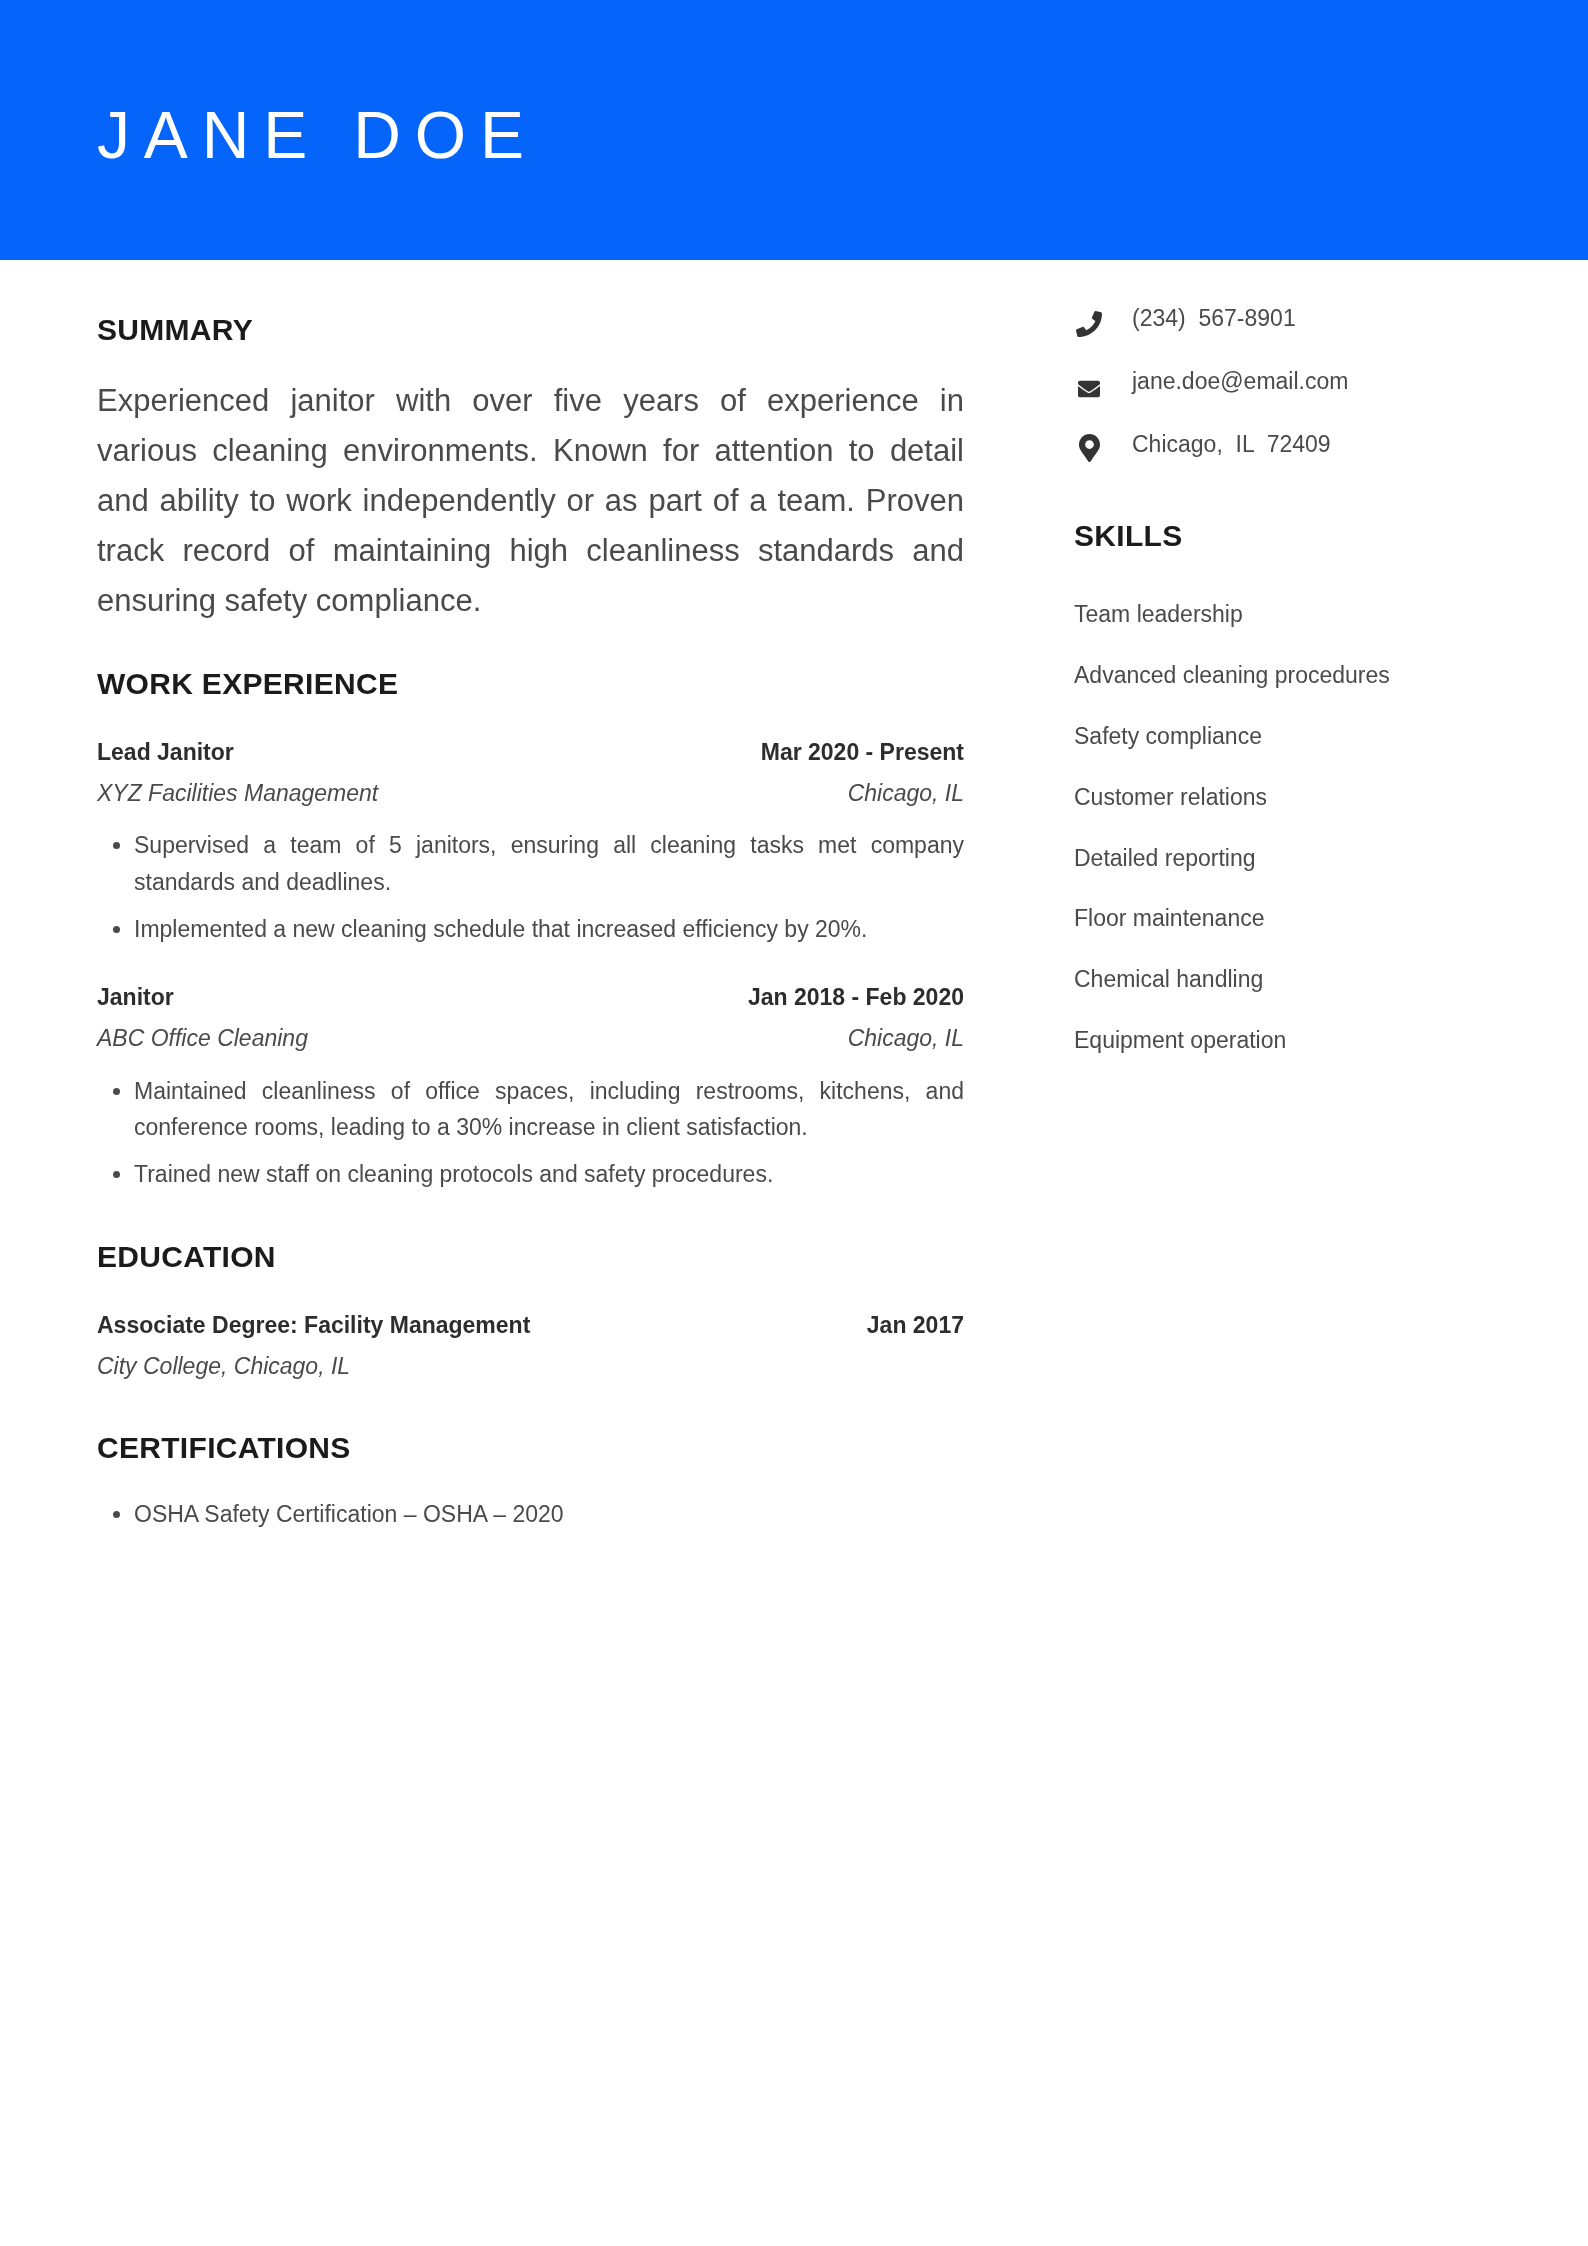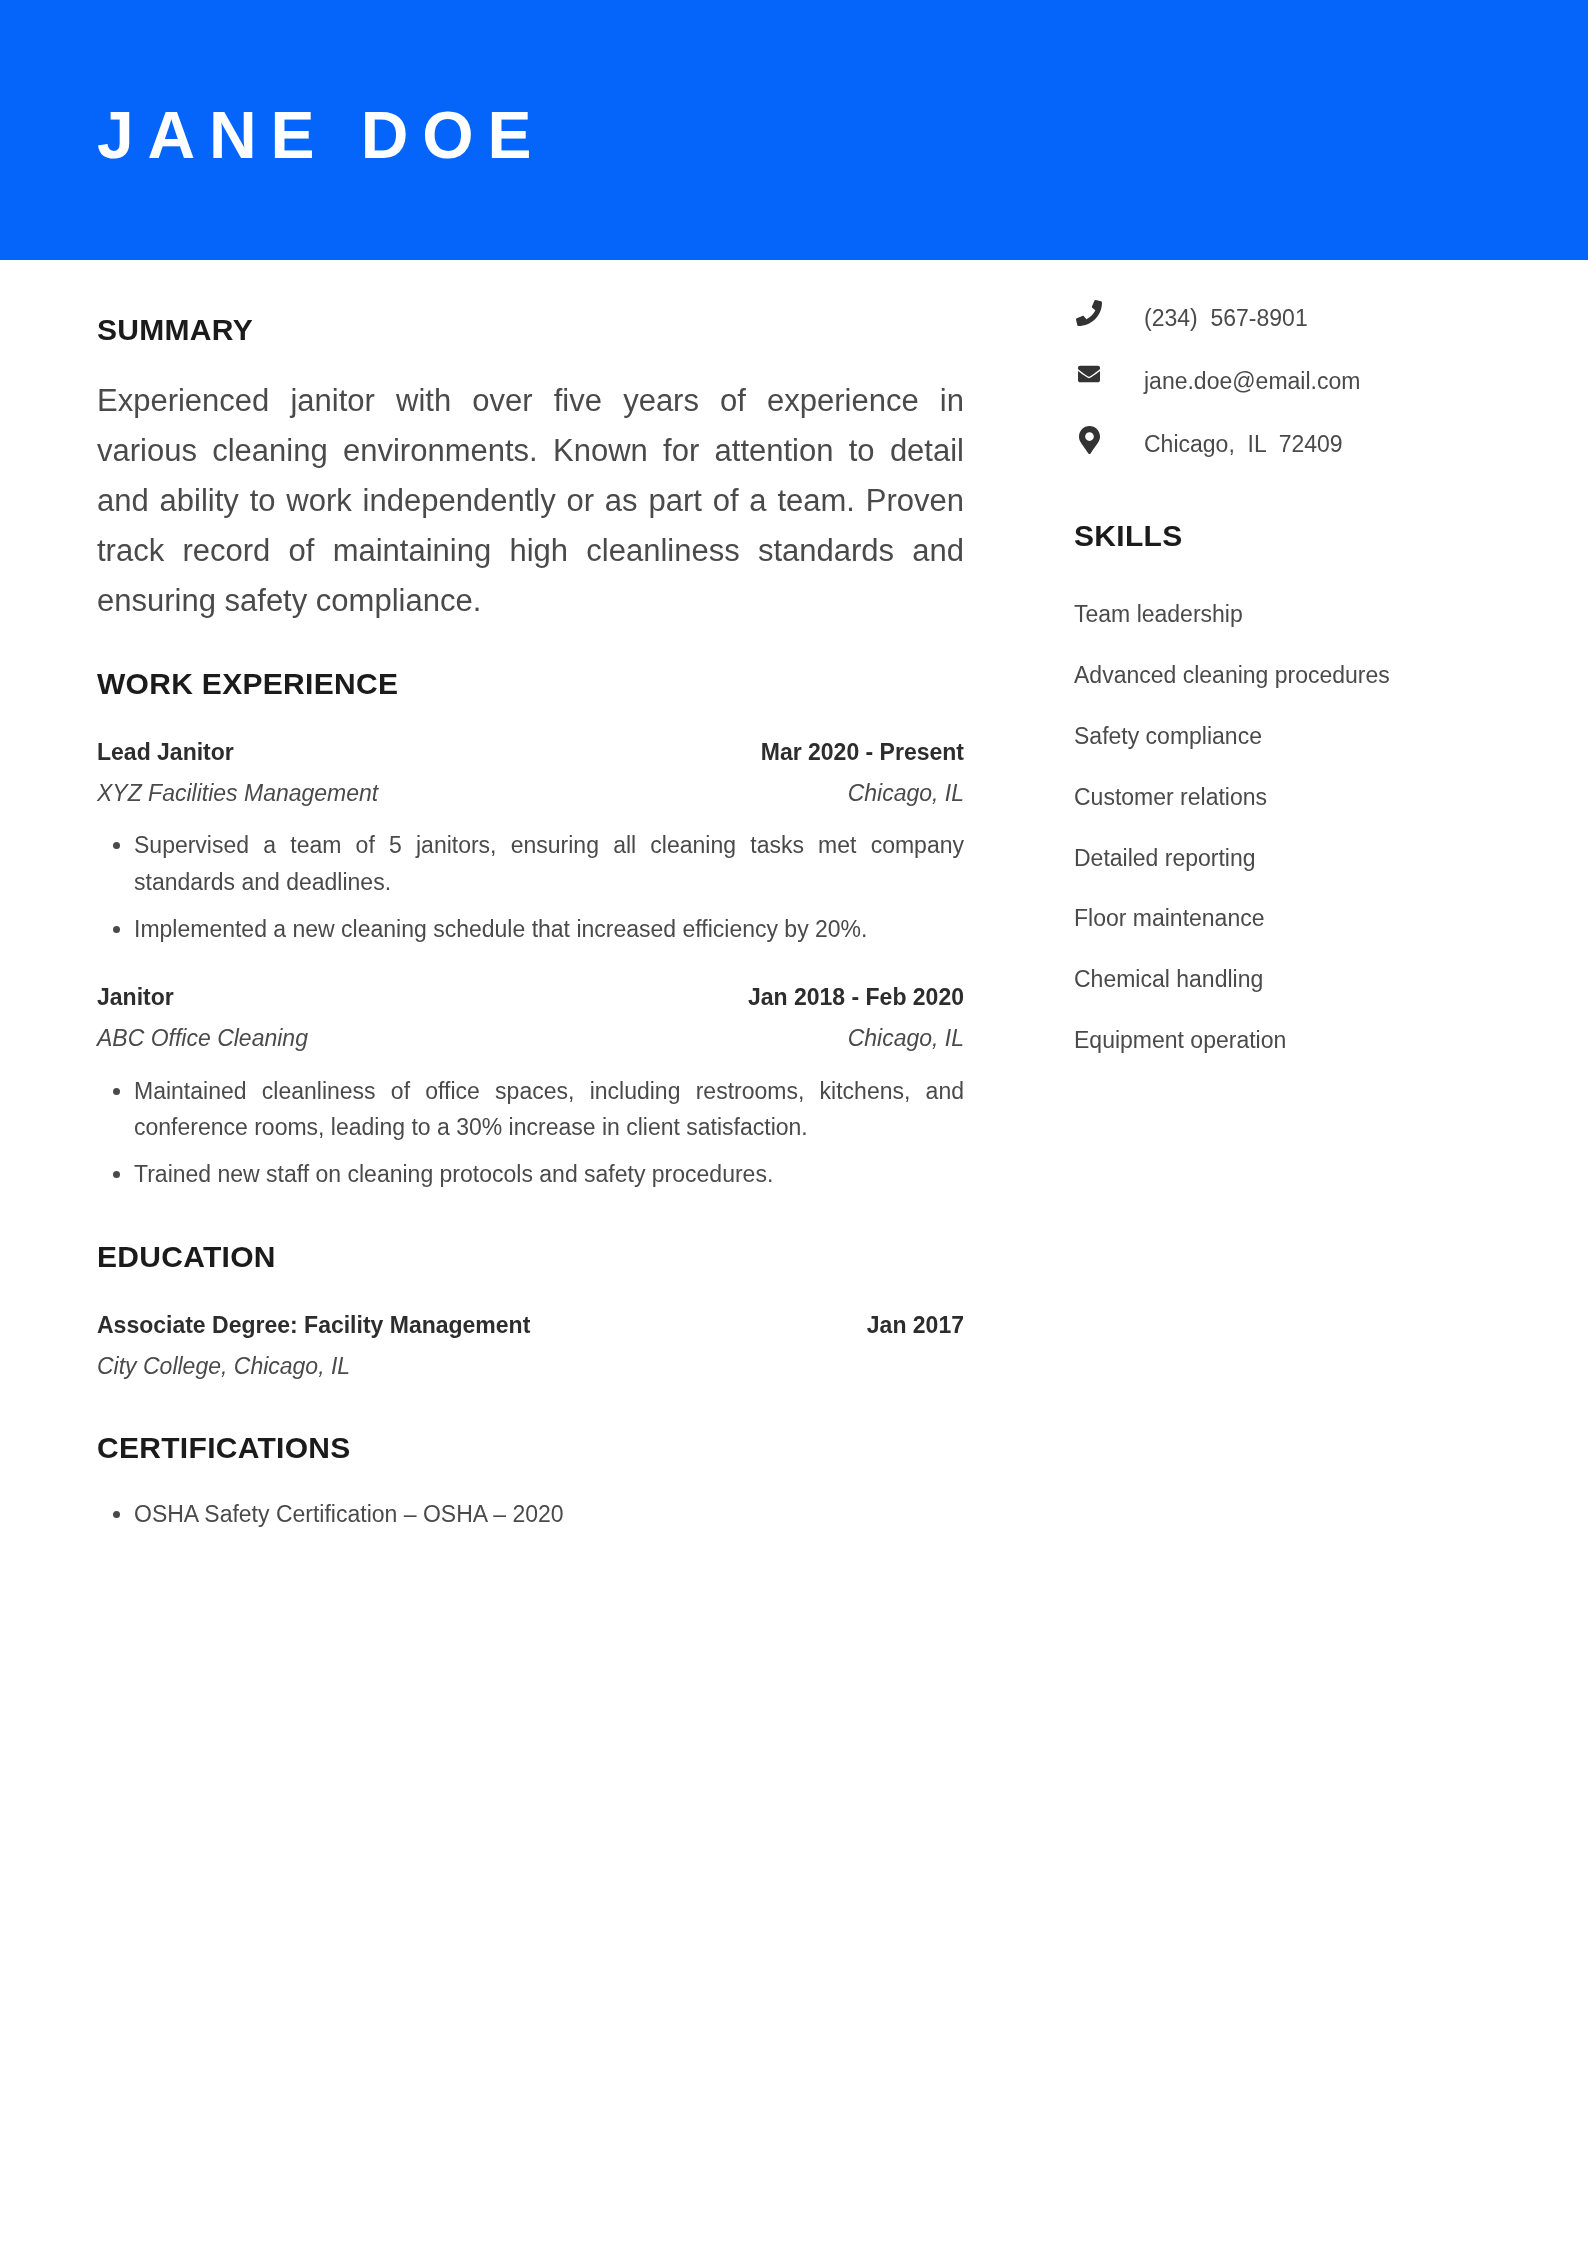--- a/index.html
+++ b/index.html
@@ -20,21 +20,21 @@
   .banner {
     height: 260px;
     background: #0565fa;
     display: flex;
     align-items: center;
   }
   .banner h1 {
     margin: 10px 0 0 0;
     padding-left: 97px;
     font-size: 66px;
-    font-weight: 700;
+    font-weight: 400;
     color: #ffffff;
     letter-spacing: 0.21em;
     line-height: 1;
     text-align: right;
   }
   
   .content {
     display: flex;
     padding: 40px 93px 0 97px;
     gap: 110px;
@@ -94,22 +94,22 @@
   
   .education { margin-bottom: 48px; }
   .education h2.sec { margin-bottom: 34px; }
   
   .certifications h2.sec { margin-bottom: 30px; }
   .certifications .bullets { text-align: left; }
   
   .side-col h2.sec { margin-bottom: 42px; }
   .contact-row {
     display: flex;
-    align-items: flex-start;
-    gap: 40px;
+    align-items: flex-end;
+    gap: 28px;
     margin-bottom: 26px;
     font-size: 23px;
     line-height: 1.6;
     color: #4a4a4a;
   }
   .contact-row .icon {
     width: 30px;
     display: flex;
     justify-content: center;
     align-items: center;

